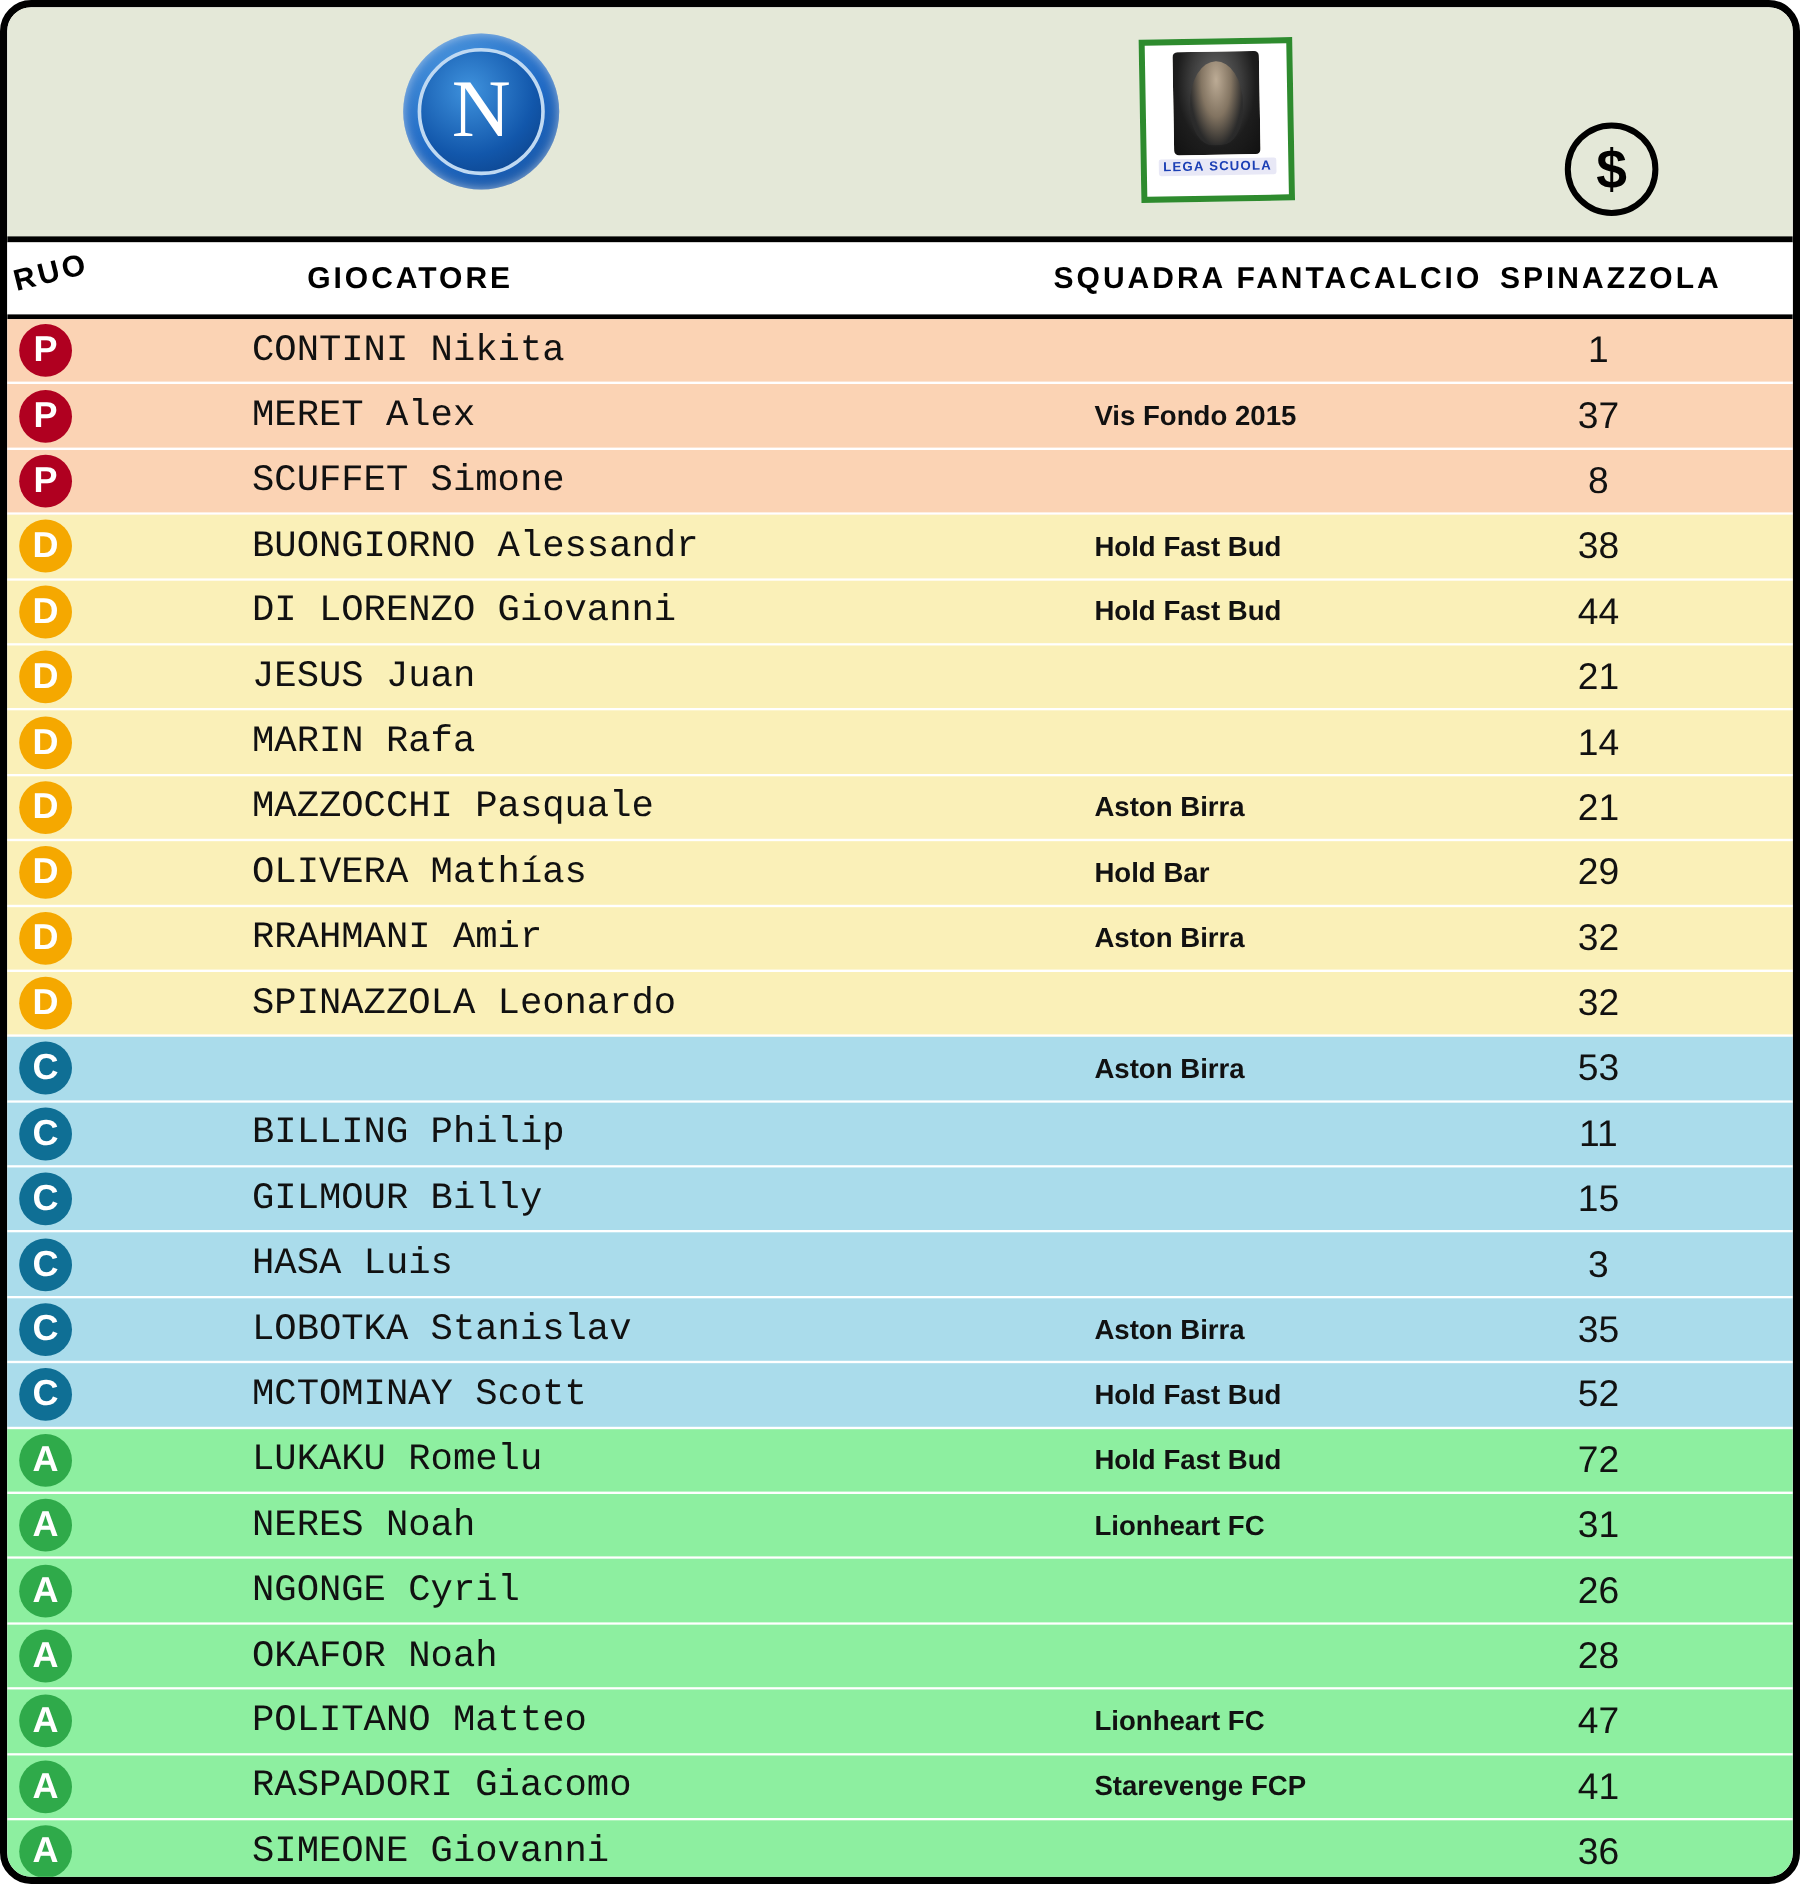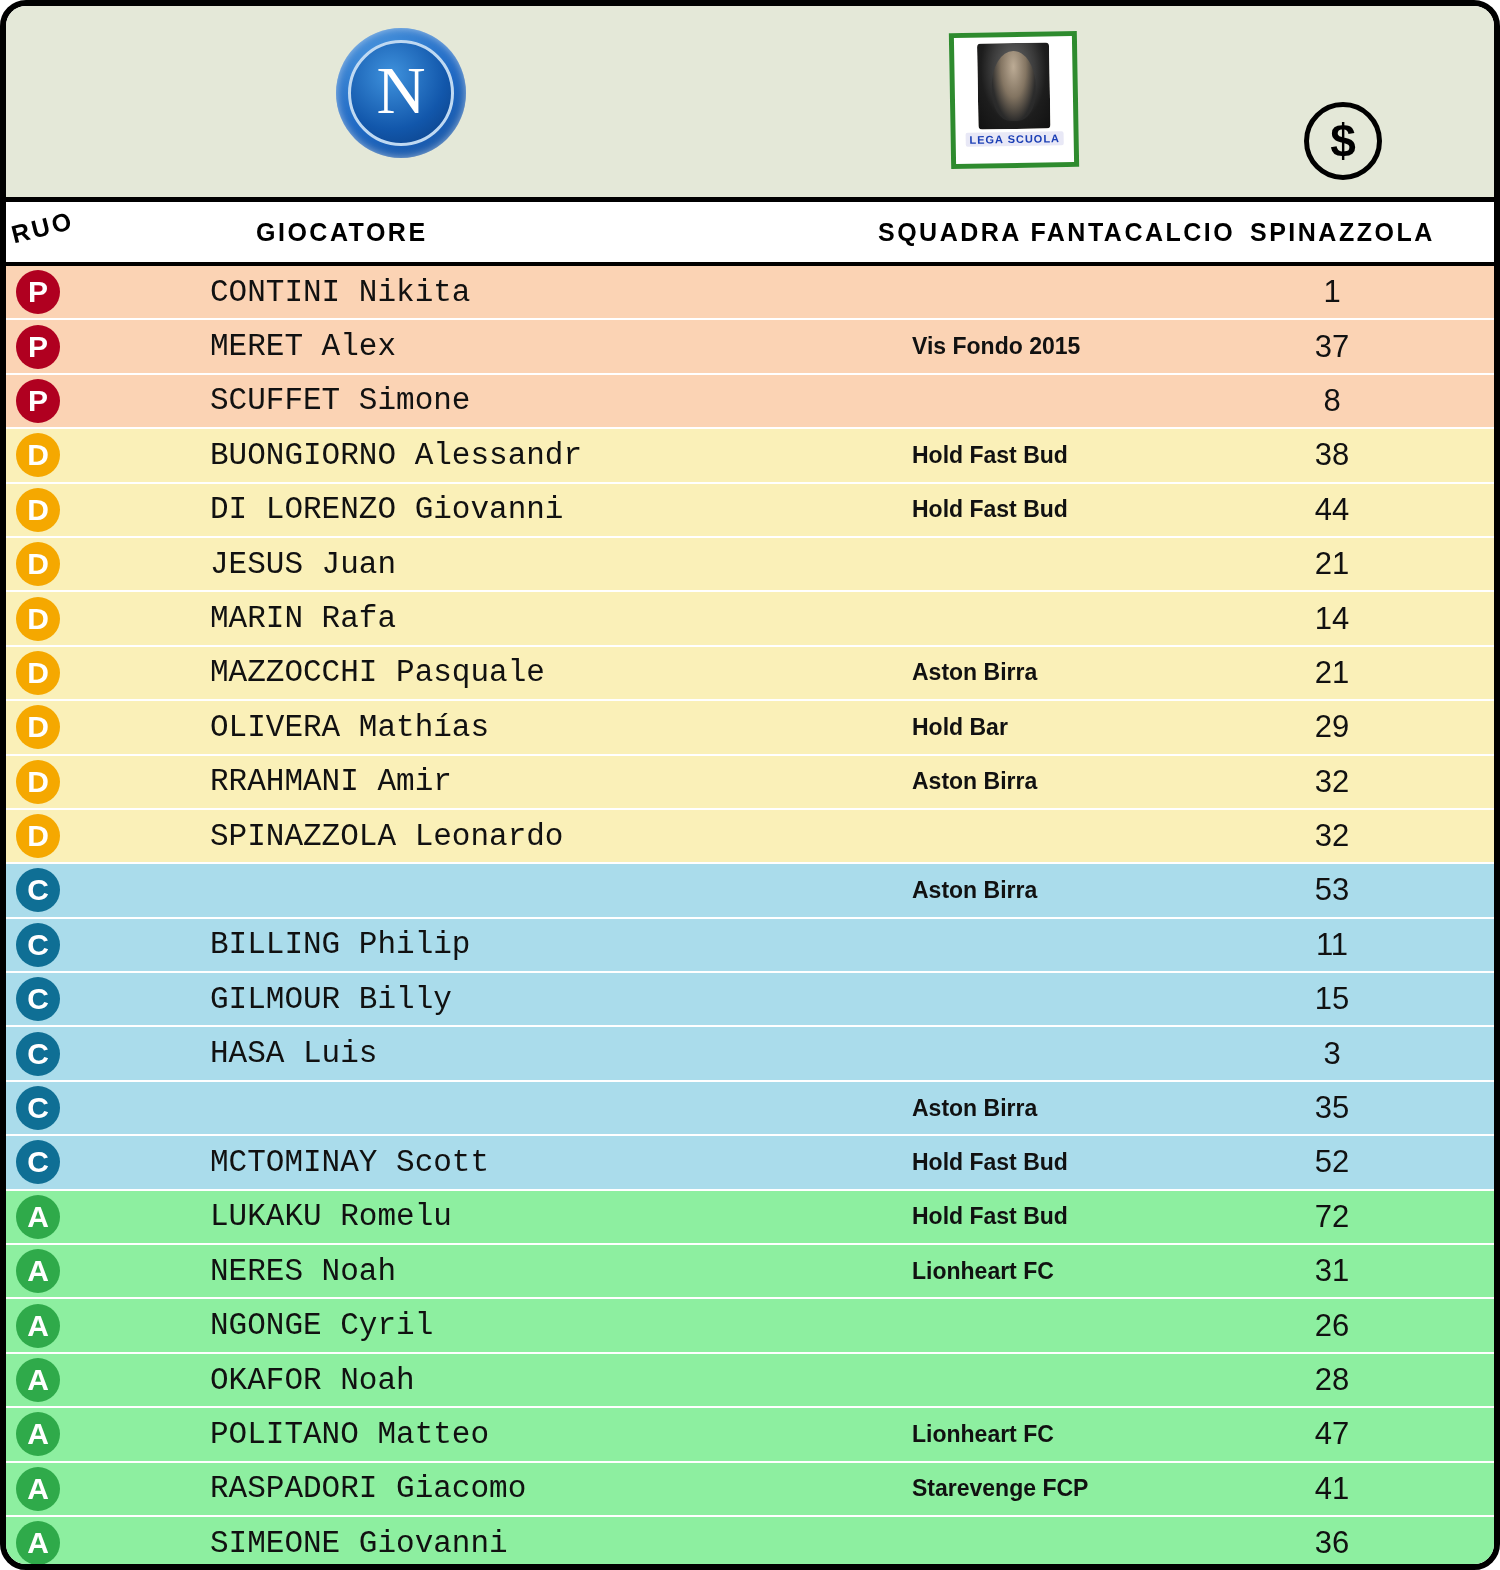--- a/index.html
+++ b/index.html
@@ -338,20 +338,21 @@
         <div class="param">15</div>
       </div>
       <div class="row C">
         <div class="badge C">C</div>
         <div class="player">HASA Luis</div>
         <div class="team"></div>
         <div class="param">3</div>
       </div>
       <div class="row C">
         <div class="badge C">C</div>
+        <div class="player">LOBOTKA Stanislav</div>
         <div class="team">Aston Birra</div>
         <div class="param">35</div>
       </div>
       <div class="row C">
         <div class="badge C">C</div>
         <div class="player">MCTOMINAY Scott</div>
         <div class="team">Hold Fast Bud</div>
         <div class="param">52</div>
       </div>
       <div class="row A">

